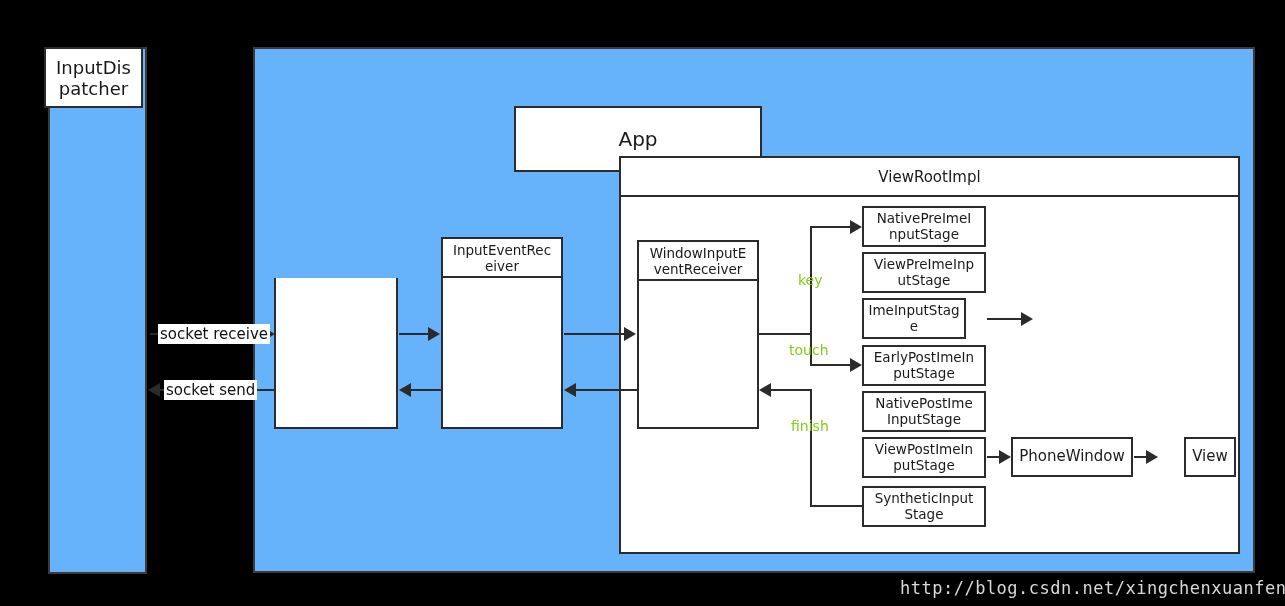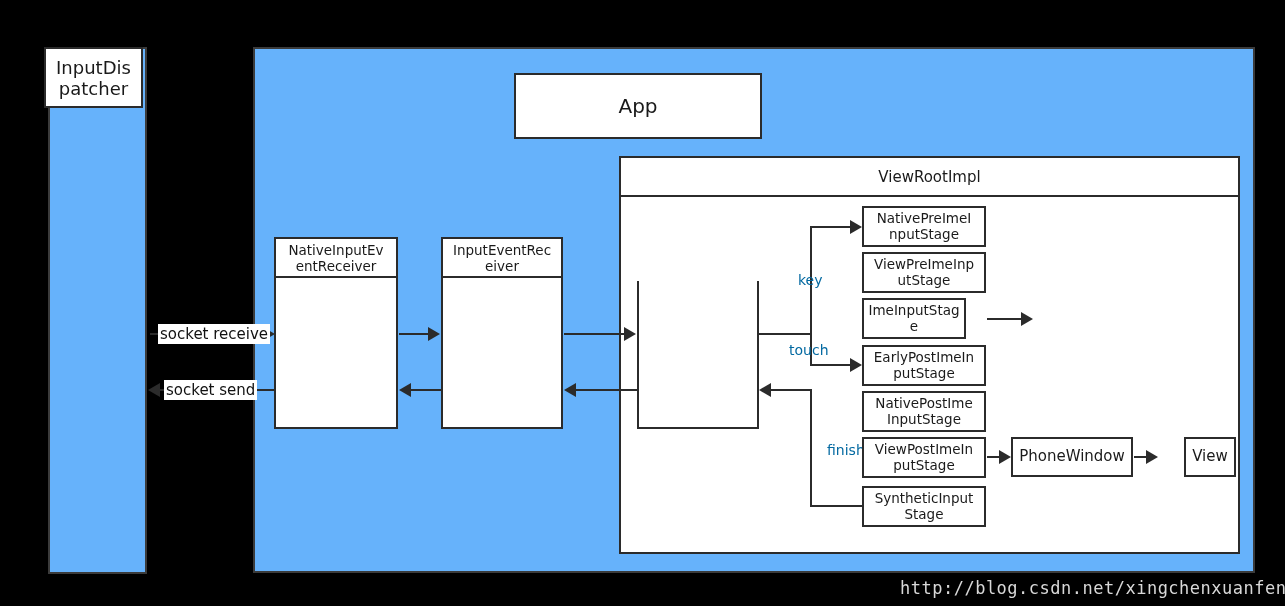--- a/index.html
+++ b/index.html
@@ -75,21 +75,21 @@
     position: absolute;
     width: 0; height: 0;
     border-top: 7px solid transparent;
     border-bottom: 7px solid transparent;
     border-right: 12px solid #2b2b2b;
   }
 
   .edge-label {
     position: absolute;
     font-size: 14px;
-    color: #0369a1;
+    color: #84cc16;
     white-space: nowrap;
   }
   .socket-label {
     position: absolute;
     font-size: 15px;
     color: #111111;
     background: #ffffff;
     white-space: nowrap;
     padding: 1px 2px;
   }
@@ -99,21 +99,21 @@
     font-family: "DejaVu Sans Mono", "Liberation Mono", monospace;
     font-size: 17px;
     letter-spacing: 0.5px;
     color: #d8d8d8;
     white-space: nowrap;
   }
 
   .t13 { font-size: 13.5px; }
   .t15 { font-size: 15px; }
   .t18 { font-size: 18px; }
-  .t20 { font-size: 20px; }
+  .t20 { font-size: 20px; margin-top: 33px; }
 </style>
 </head>
 <body>
 
 <div id="canvas">
 
   <div class="panel" style="left:48px; top:47px; width:99px; height:527px;"></div>
   <div class="hdr t18" style="left:44px; top:47px; width:99px; height:61px; flex-direction:column;">
     <span>InputDis</span>
     <span>patcher</span>
@@ -131,38 +131,38 @@
   <div class="body-white" style="left:619px; top:197px; width:621px; height:357px;"></div>
 
   <div class="hline" style="left:150px; top:333px; width:115px;"></div>
   <div class="arrow-r" style="left:263px; top:327px;"></div>
   <div class="socket-label" style="left:158px; top:324px;">socket receive</div>
 
   <div class="hline" style="left:150px; top:389px; width:124px;"></div>
   <div class="arrow-l" style="left:148px; top:383px;"></div>
   <div class="socket-label" style="left:164px; top:380px;">socket send</div>
 
-  <div class="hdr t13" style="left:274px; top:237px; width:124px; height:41px; flex-direction:column;">
-    <span>NativeInputEv</span>
-    <span>entReceiver</span>
-  </div>
   <div class="body-white" style="left:274px; top:278px; width:124px; height:151px;"></div>
 
   <div class="hdr t13" style="left:441px; top:237px; width:122px; height:41px; flex-direction:column;">
     <span>InputEventRec</span>
     <span>eiver</span>
   </div>
   <div class="body-white" style="left:441px; top:278px; width:122px; height:151px;"></div>
 
   <div class="hline" style="left:399px; top:333px; width:31px;"></div>
   <div class="arrow-r" style="left:428px; top:327px;"></div>
 
   <div class="hline" style="left:409px; top:389px; width:33px;"></div>
   <div class="arrow-l" style="left:399px; top:383px;"></div>
 
+  <div class="hdr t13" style="left:637px; top:240px; width:122px; height:41px; flex-direction:column;">
+    <span>WindowInputE</span>
+    <span>ventReceiver</span>
+  </div>
   <div class="body-white" style="left:637px; top:281px; width:122px; height:148px;"></div>
 
   <div class="hline" style="left:564px; top:333px; width:62px;"></div>
   <div class="arrow-r" style="left:624px; top:327px;"></div>
 
   <div class="hline" style="left:574px; top:389px; width:63px;"></div>
   <div class="arrow-l" style="left:564px; top:383px;"></div>
 
   <div class="hline" style="left:759px; top:333px; width:53px;"></div>
 
@@ -174,21 +174,21 @@
 
   <div class="vline" style="left:810px; top:333px; height:33px;"></div>
   <div class="hline" style="left:810px; top:364px; width:42px;"></div>
   <div class="arrow-r" style="left:850px; top:358px;"></div>
   <div class="edge-label" style="left:789px; top:342px;">touch</div>
 
   <div class="hline" style="left:810px; top:505px; width:54px;"></div>
   <div class="vline" style="left:810px; top:389px; height:118px;"></div>
   <div class="hline" style="left:770px; top:389px; width:42px;"></div>
   <div class="arrow-l" style="left:759px; top:383px;"></div>
-  <div class="edge-label" style="left:791px; top:442px;margin-left:36px;">finish</div>
+  <div class="edge-label" style="left:791px; top:418px;">finish</div>
 
   <div class="box t13" style="left:862px; top:206px; width:124px; height:41px; flex-direction:column;">
     <span>NativePreImeI</span>
     <span>nputStage</span>
   </div>
 
   <div class="box t13" style="left:862px; top:252px; width:124px; height:41px; flex-direction:column;">
     <span>ViewPreImeInp</span>
     <span>utStage</span>
   </div>

